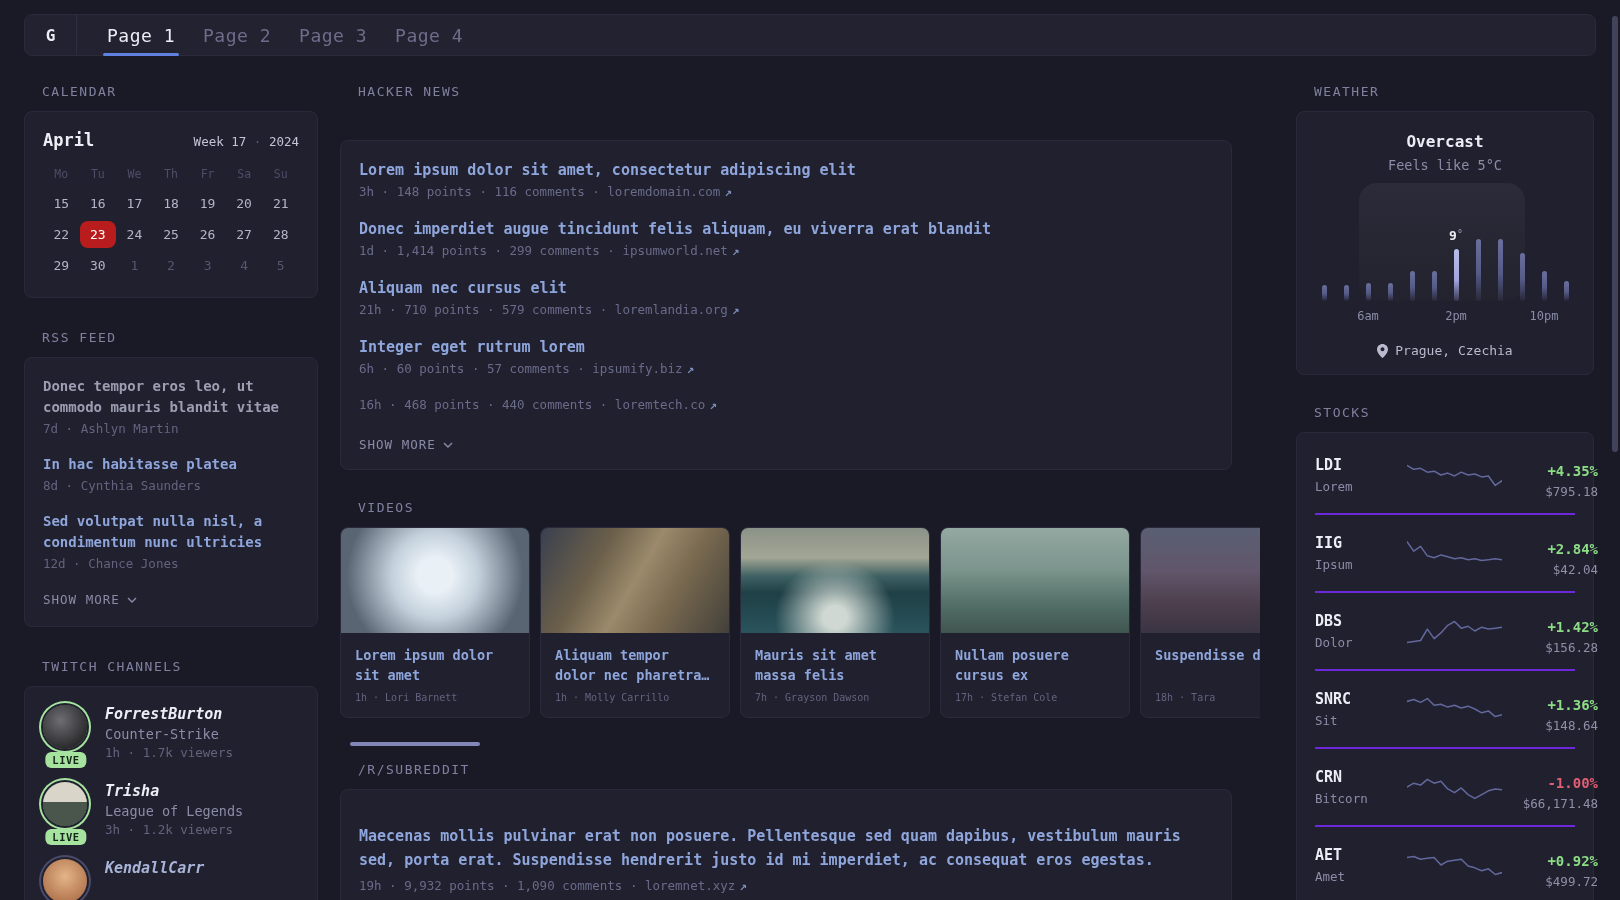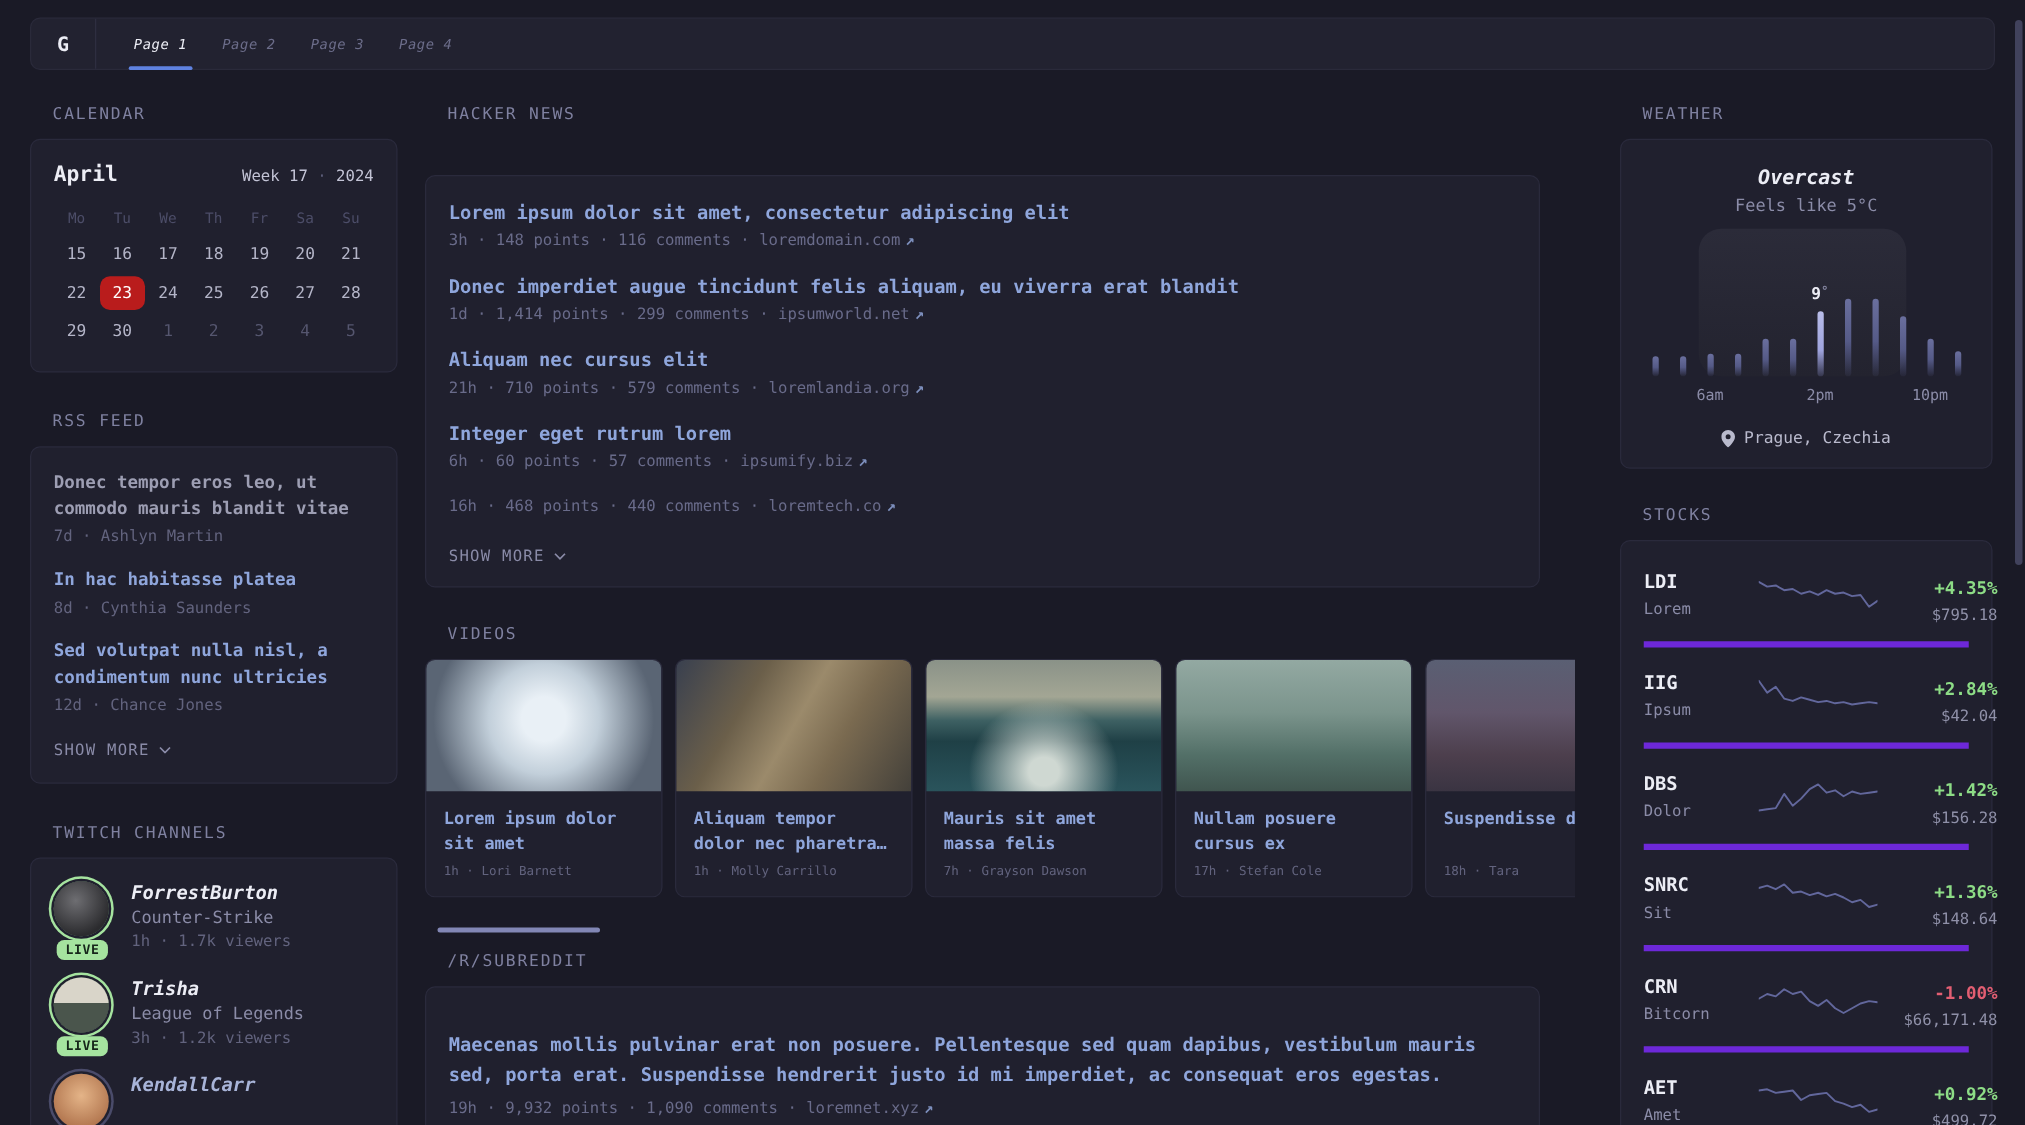--- a/index.html
+++ b/index.html
@@ -16,21 +16,21 @@
     background:#222230; border:1px solid #2a2a3a; border-radius:8px;
     display:flex; align-items:stretch;
   }
   .logo-box {
     width:52px; display:flex; align-items:center; justify-content:center;
     border-right:1px solid #2e2e40; font-weight:bold; font-size:16px; color:#ecedf5;
   }
   .tabs { display:flex; margin-left:16px; }
   .tab {
     position:relative; padding:0 14px; display:flex; align-items:center;
-    font-size:11px; color:#6c6d8a; cursor:pointer; letter-spacing:.5px;font-style:italic;
+    font-size:18px; color:#6c6d8a; cursor:pointer; letter-spacing:.5px;
   }
   .tab.active { color:#ecedf5; }
   .tab.active::after {
     content:""; position:absolute; left:10px; right:10px; bottom:-1px;
     height:3px; border-radius:2px; background:#5f82e0;
   }
   
   .col { position:absolute; top:70px; }
   .col-left  { left:24px;  width:294px; }
   .col-mid   { left:340px; width:892px; }
@@ -107,21 +107,21 @@
   .carousel-scroll {
     margin-top:24px; margin-left:10px; width:130px; height:4px;
     border-radius:2px; background:#8287b5; cursor:pointer;
   }
   
   .sub-card { height:140px; }
   .sub-title { font-size:15px; font-weight:bold; line-height:24px; color:#8fa6dc;margin-top:16px; }
   .sub-meta { font-size:12.5px; color:#696b8a; margin-top:6px; }
   
   .weather-card { text-align:center; padding:20px 18px 16px; }
-  .w-cond { font-size:16px; font-weight:bold; color:#ecedf5;font-style:italic; }
+  .w-cond { font-size:16px; font-weight:bold; color:#ecedf5; }
   .w-feels { font-size:13.5px; color:#8b8ca8; margin-top:6px; }
   .w-chart { position:relative; height:118px; margin-top:26px; }
   .w-daybox {
     position:absolute; left:44px; right:50px; top:-16px; bottom:16px;
     background:linear-gradient(180deg, #2b2b39, #23232f); border-radius:18px;
   }
   .w-bars {
     position:absolute; inset:0 0 16px 0; display:flex; align-items:flex-end;
     justify-content:center; gap:17px;
   }
@@ -142,21 +142,21 @@
   }
   .w-loc {
     margin-top:26px; font-size:13px; color:#b9bacd;
     display:flex; align-items:center; justify-content:center; gap:7px;
   }
   .pin-icon { width:11px; height:14px; fill:#b9bacd; }
   
   .stocks-card { padding:4px 18px; }
   .stock-row {
     display:grid; grid-template-columns:92px 1fr 96px; align-items:center;
-    padding:14px 0; border-top:5px solid #6d28d9;
+    padding:14px 0; border-top:2px solid #6d28d9;
   }
   .stock-row:first-child { border-top:none; }
   .st-ticker { font-size:15px; font-weight:bold; color:#ecedf5; }
   .st-name { font-size:12.5px; color:#8b8ca8; margin-top:5px; }
   .spark { width:95px; height:34px; justify-self:center; }
   .spark polyline { fill:none; stroke:#62679c; stroke-width:1.6; stroke-linejoin:round; stroke-linecap:round; }
   .st-right { text-align:right;margin-top:12px; }
   .st-change { font-size:14px; font-weight:bold; }
   .st-change.up { color:#8ddc86; }
   .st-change.down { color:#e25e72; }

